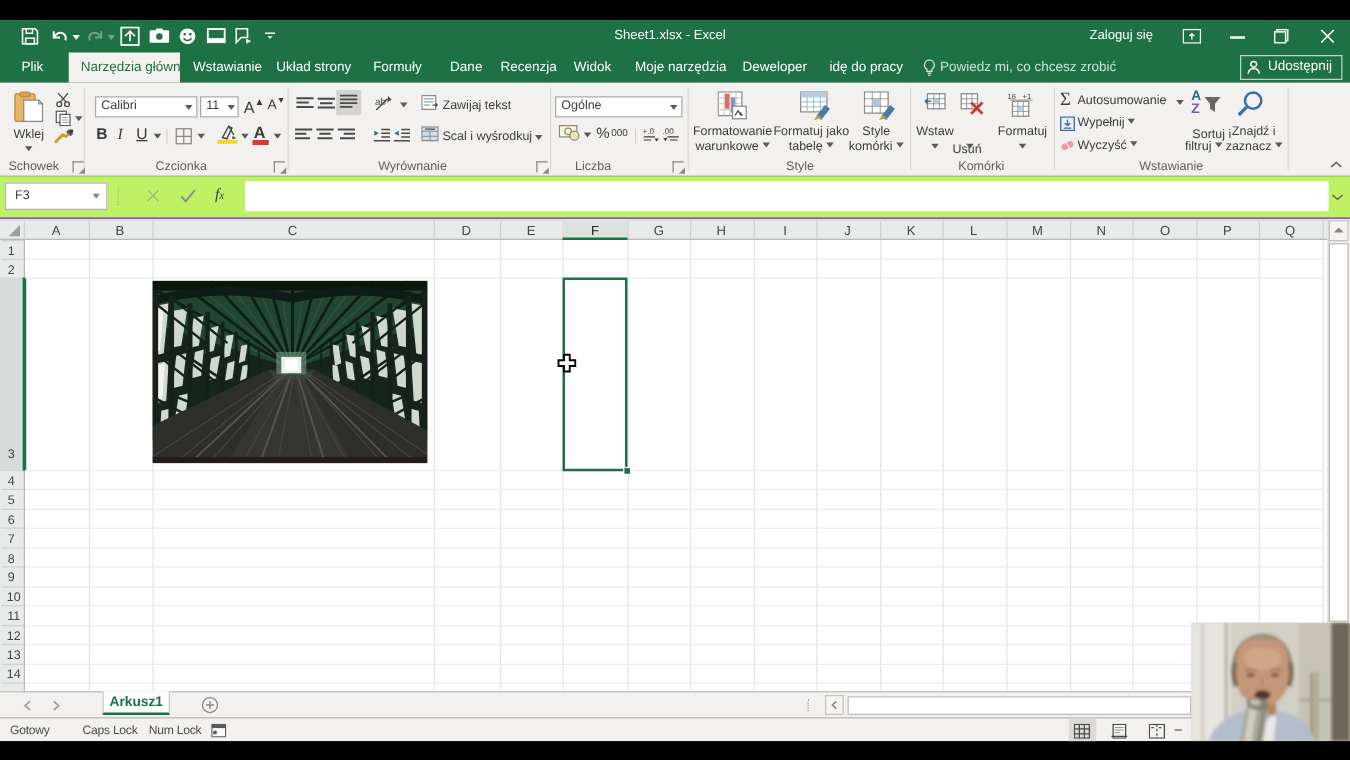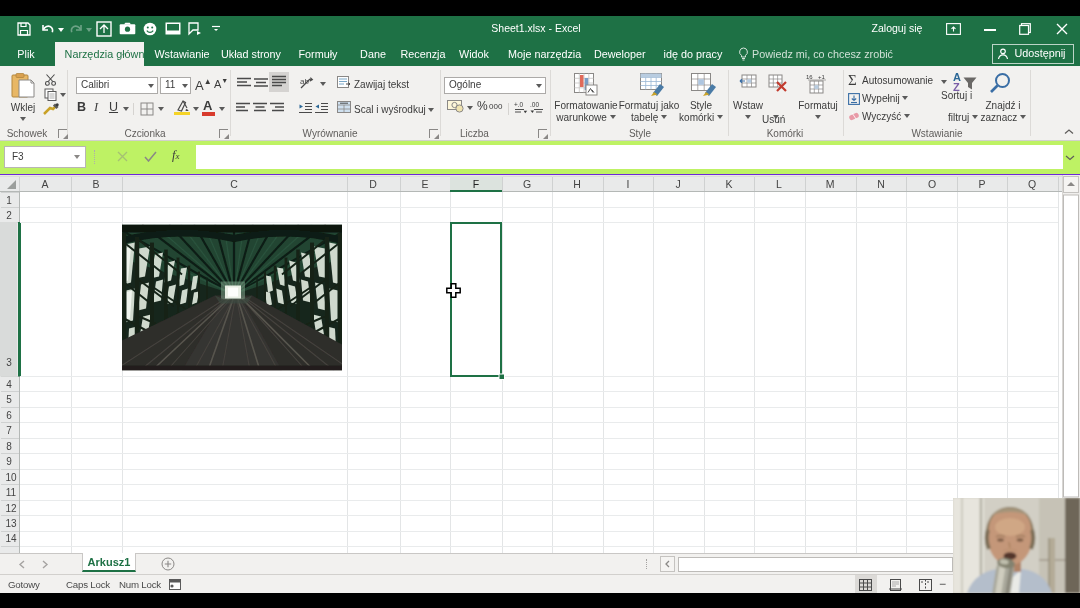--- a/index.html
+++ b/index.html
@@ -323,21 +323,21 @@
 <svg class="a" style="left:847px;top:45px" width="14" height="12" viewBox="0 0 14 12">
       <rect x="2" y="3" width="10" height="5" rx="2.5" fill="#e89aa7" transform="rotate(-25 7 5.5)"></rect>
       <path d="M5.2 2.2l4 6" stroke="#fff" stroke-width=".8"></path>
     </svg>
 <div class="a ric" style="left:862px;top:45px">Wyczyść <span class="dd" style="vertical-align:2px"></span></div>
 <div class="a" style="left:953px;top:5px;font-size:11px;font-weight:bold;color:#2b6796">A</div>
 <div class="a" style="left:953px;top:15px;font-size:11px;font-weight:bold;color:#7b5ea7">Z</div>
 <svg class="a" style="left:963px;top:11px" width="14" height="13" viewBox="0 0 14 13">
       <path d="M0.5 0.5h13L9 6v6.5L5 10V6z" fill="#6a6866"></path>
     </svg>
-<div class="a ric" style="left:941px;top:24px;width:44px;text-align:left">Sortuj i</div>
+<div class="a ric" style="left:941px;top:36px;width:44px;text-align:right">Sortuj i</div>
 <div class="a ric" style="left:941px;top:46px;width:44px;text-align:center">filtruj <span class="dd" style="vertical-align:2px"></span></div>
 <svg class="a" style="left:989px;top:6px" width="24" height="24" viewBox="0 0 24 24">
       <circle cx="13.5" cy="8.5" r="6.5" fill="none" stroke="#3a6ea5" stroke-width="2"></circle>
       <path d="M8.5 13.5L2 20" stroke="#3a6ea5" stroke-width="2.6"></path>
     </svg>
 <div class="a ric" style="left:980px;top:34px;width:46px;text-align:center">Znajdź i</div>
 <div class="a ric" style="left:980px;top:46px;width:46px;text-align:right">zaznacz <span class="dd" style="vertical-align:2px"></span></div>
 <div class="a glab" style="left:905px;top:62px;width:64px;text-align:center">Wstawianie</div>
 <svg class="a" style="left:1064px;top:62px" width="10" height="8" viewBox="0 0 10 8">
       <path d="M1 5.5L5 2l4 3.5" fill="none" stroke="#5f5d5b" stroke-width="1.2"></path>

